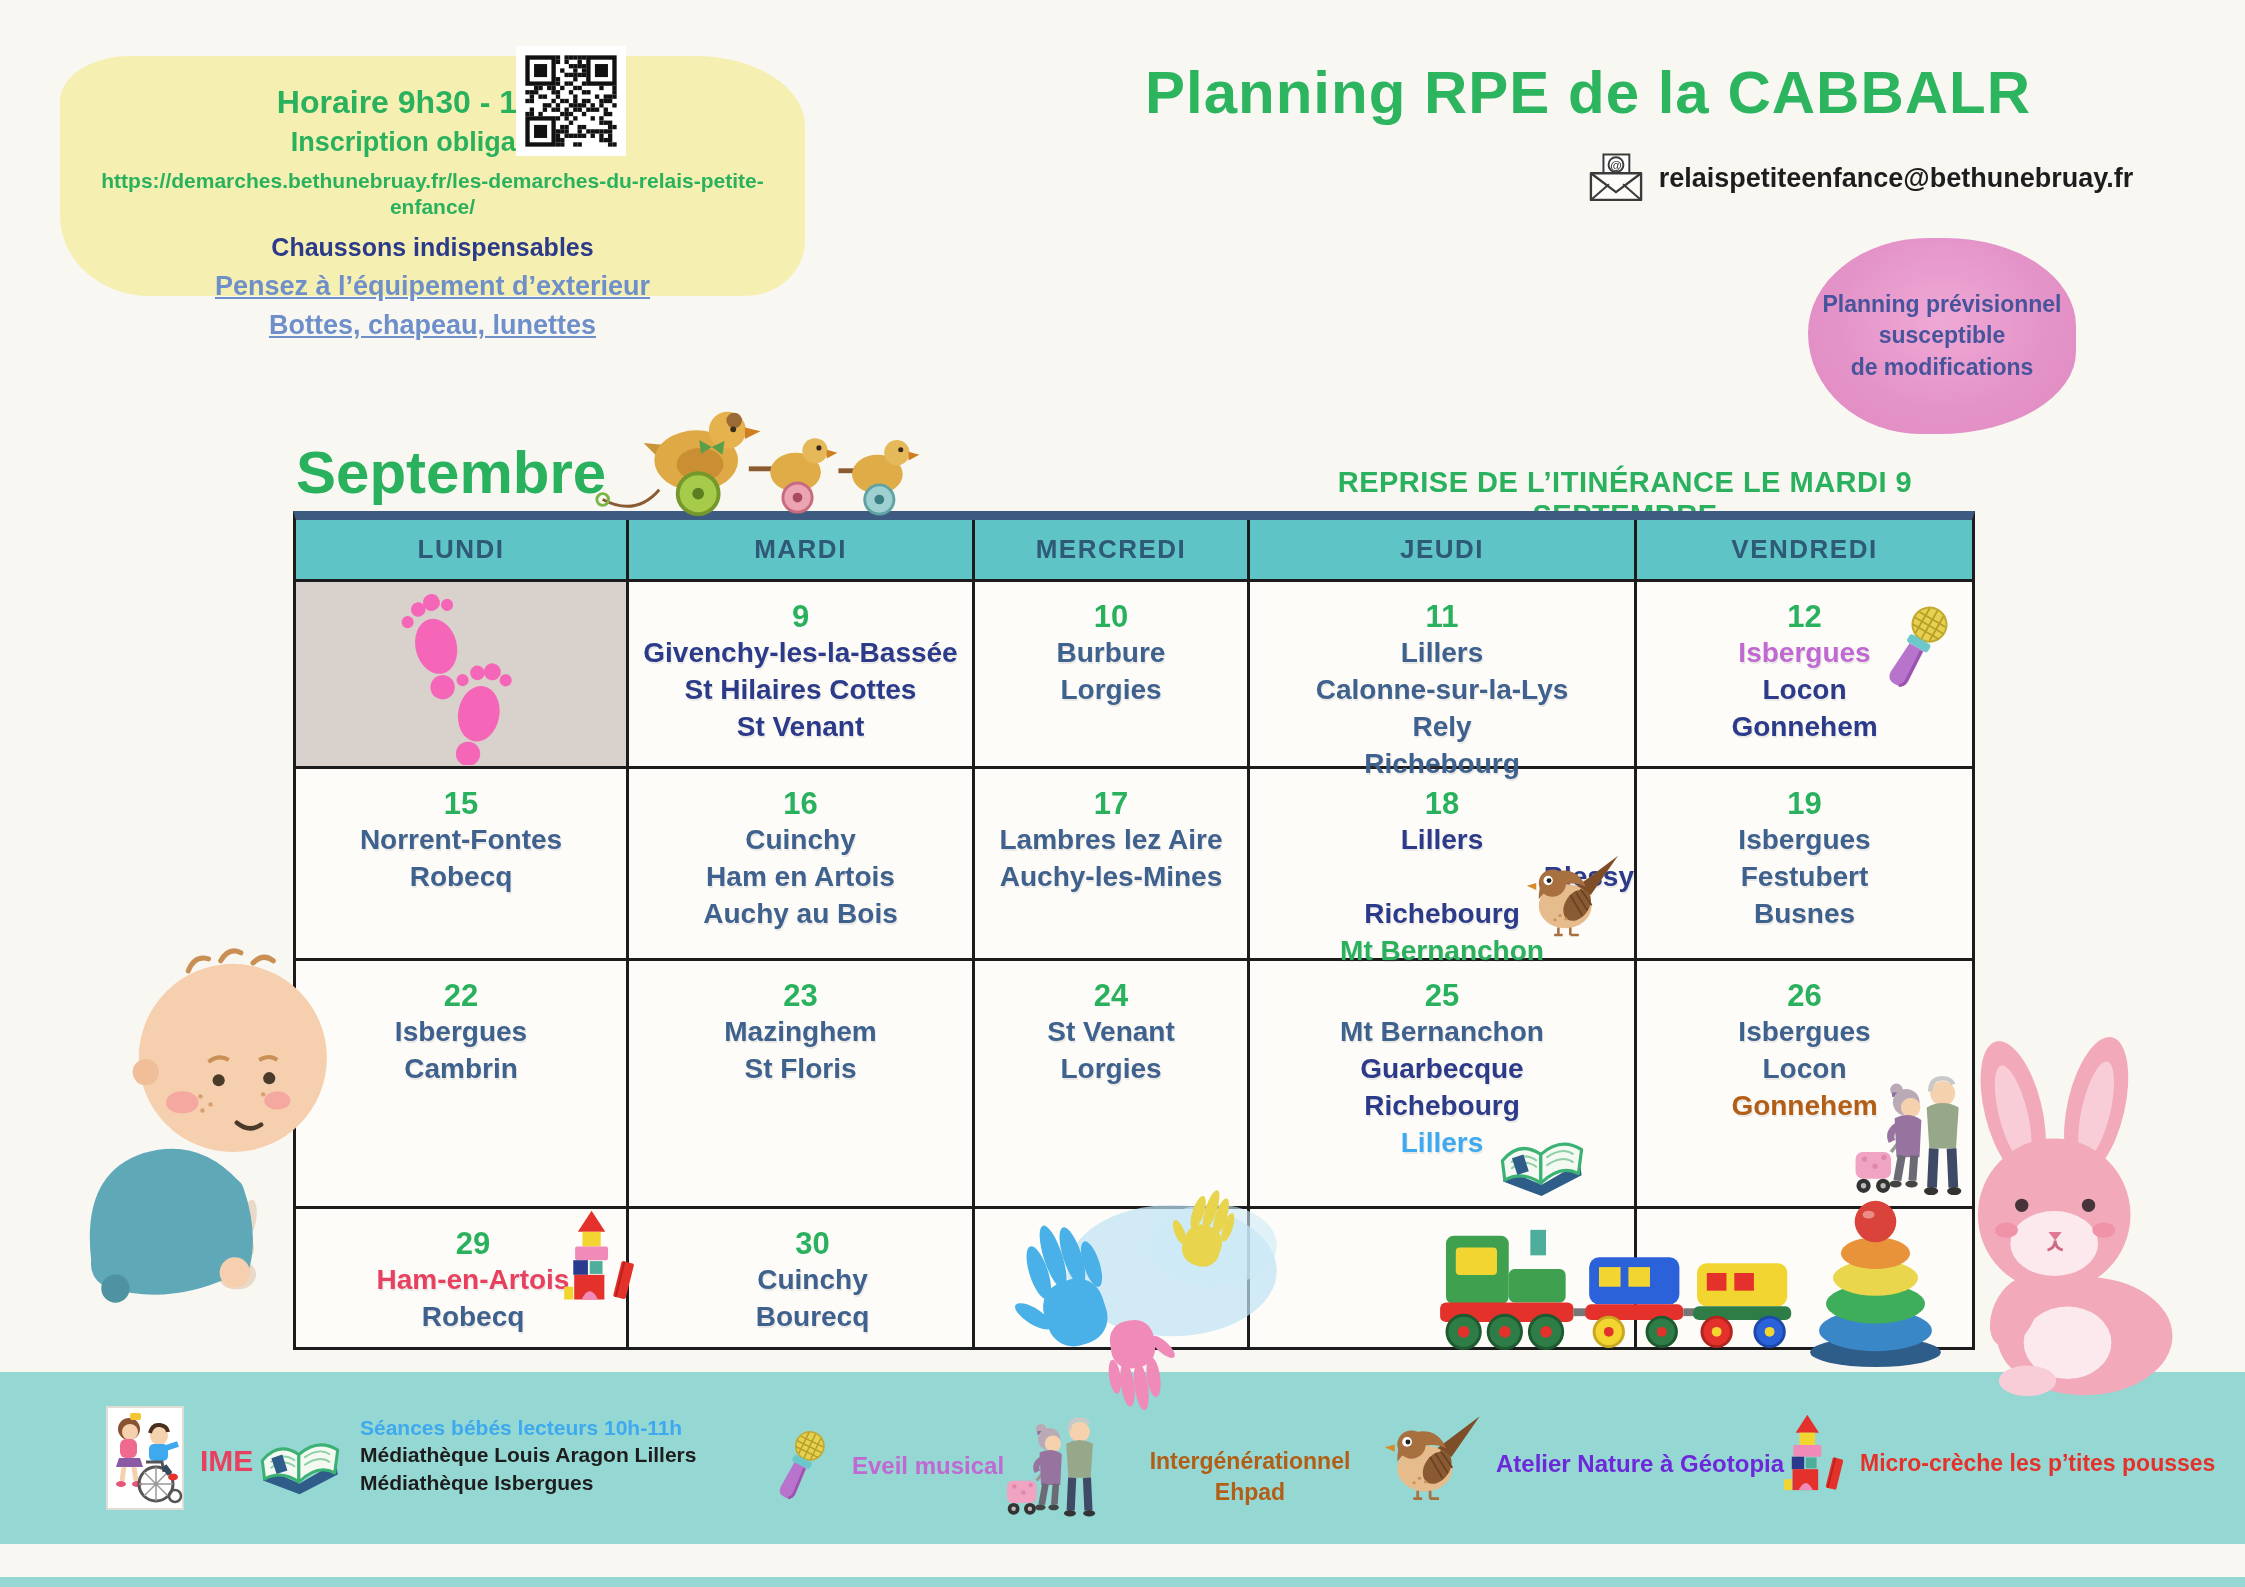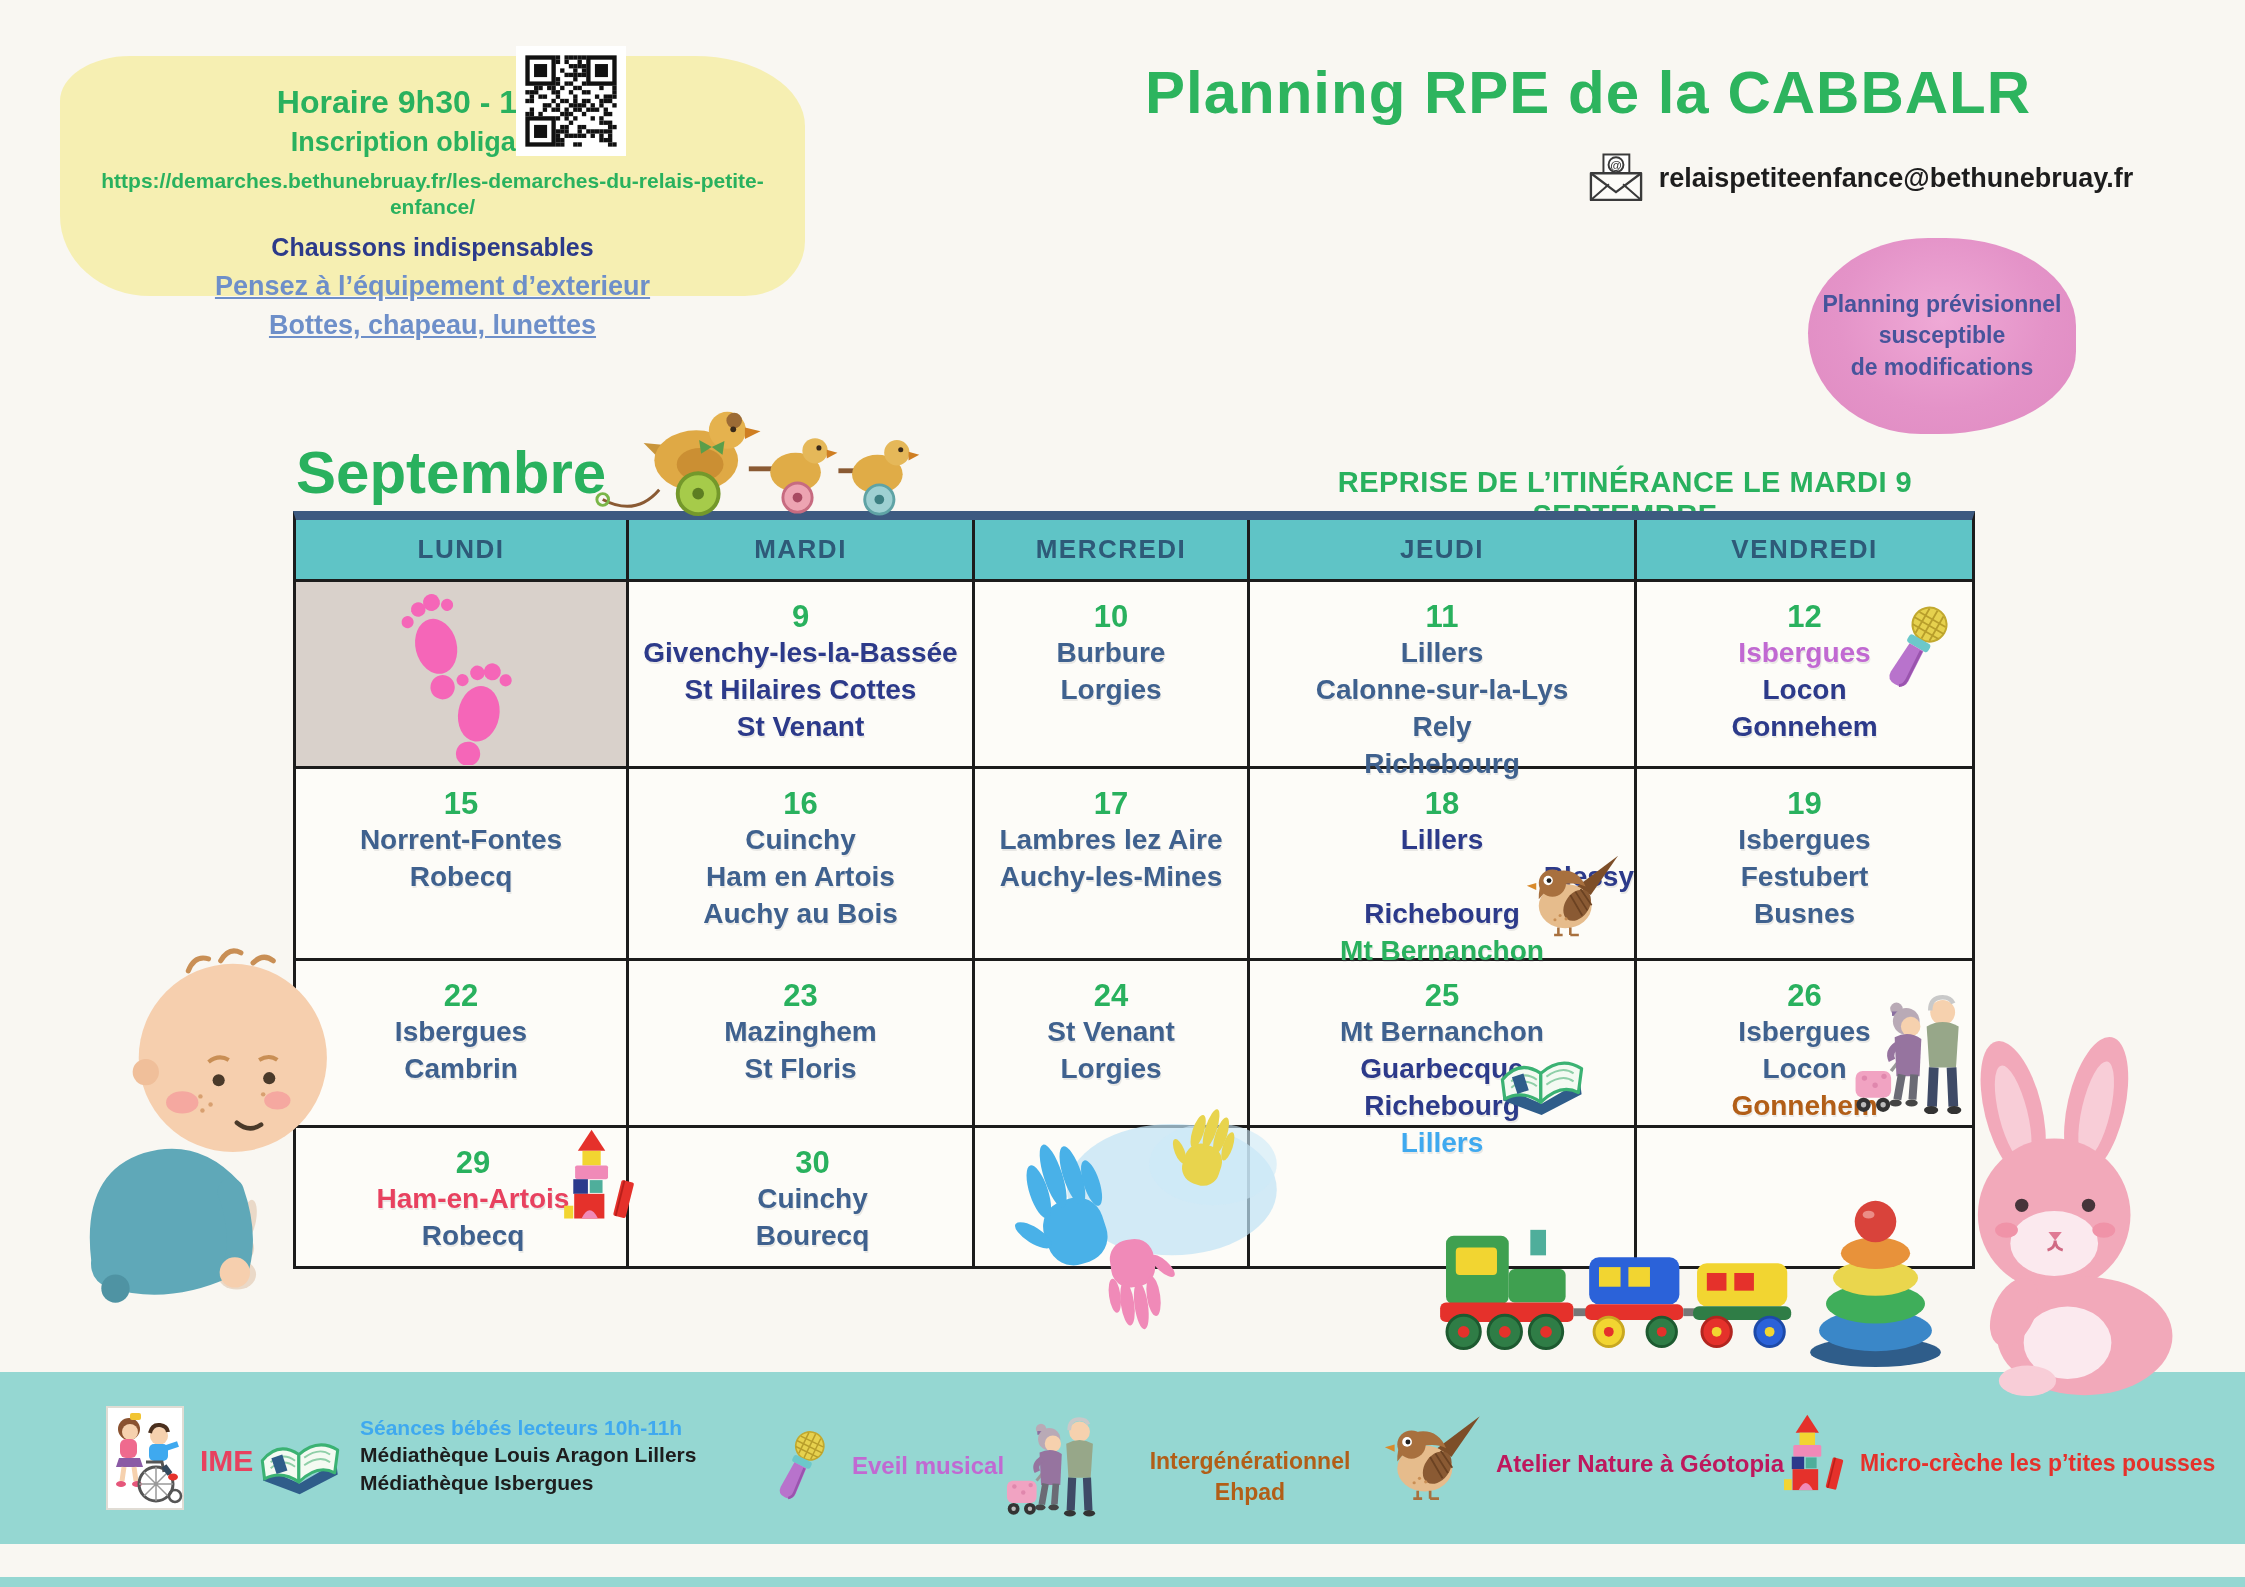--- a/index.html
+++ b/index.html
@@ -46,21 +46,21 @@
             border-top:9px solid #3d5a80;background:#fdfcf8;box-sizing:border-box;}
   .cal-head{display:grid;grid-template-columns:333px 346px 275px 387px 335px;}
   .cal-head .hc{height:62px;background:#5fc4c6;border-right:3px solid #1c1c1c;border-bottom:3px solid #1c1c1c;
                 display:flex;align-items:center;justify-content:center;box-sizing:border-box;
                 font-size:26px;color:#2e5a78;letter-spacing:1.5px;}
   .cal-head .hc:last-child{border-right:none;}
   .cal-body{display:grid;grid-template-columns:333px 346px 275px 387px 335px;}
   .cell{position:relative;text-align:center;padding-top:16px;box-sizing:border-box;
         border-right:3px solid #1c1c1c;border-bottom:3px solid #1c1c1c;}
   .cal-body .cell:nth-child(5n){border-right:none;}
-  .r0{height:187px}.r1{height:192px}.r2{height:167px}
+  .r0{height:187px}.r1{height:192px}.r2{height:248px}
   .r3{height:138px;border-bottom:none!important;margin-left:24px;}
   .cell .date{font-size:31px;color:#29b15e;line-height:1.2;}
   .cell .town{font-size:28px;line-height:1.32;text-shadow:1px 2px 0 rgba(120,120,120,.15);}
   .bg-beige{background:#d9d1cb;}
 
   .cicon,.cart{position:absolute;overflow:visible;z-index:3;}
   .icon-microphone{right:28px;top:20px;width:56px;height:92px;transform:rotate(30deg);}
   .icon-bird{right:10px;bottom:18px;width:98px;height:90px;}
   .icon-book{right:42px;bottom:6px;width:100px;height:84px;}
   .icon-elderly{right:0px;bottom:2px;width:120px;height:144px;}
@@ -739,20 +739,20 @@
       <use href="#sym-elderly"></use>
     </svg>
   <div class="lg" id="lg-inter">
     <div style="color: rgb(178, 94, 23);">Intergénérationnel</div>
     <div style="color: rgb(178, 94, 23);">Ehpad</div>
   </div>
 
   <svg class="lg" id="lg-bird">
       <use href="#sym-bird"></use>
     </svg>
-  <div class="lg" id="lg-atelier" style="color: #be185d;">Atelier Nature à Géotopia</div>
+  <div class="lg" id="lg-atelier" style="color: #6d28d9;">Atelier Nature à Géotopia</div>
 
   <svg class="lg" id="lg-blocks">
       <use href="#sym-blocks"></use>
     </svg>
   <div class="lg" id="lg-micro" style="color: rgb(229, 49, 43);">Micro-crèche les p’tites pousses</div>
 
 </div>
 
 </body></html>

